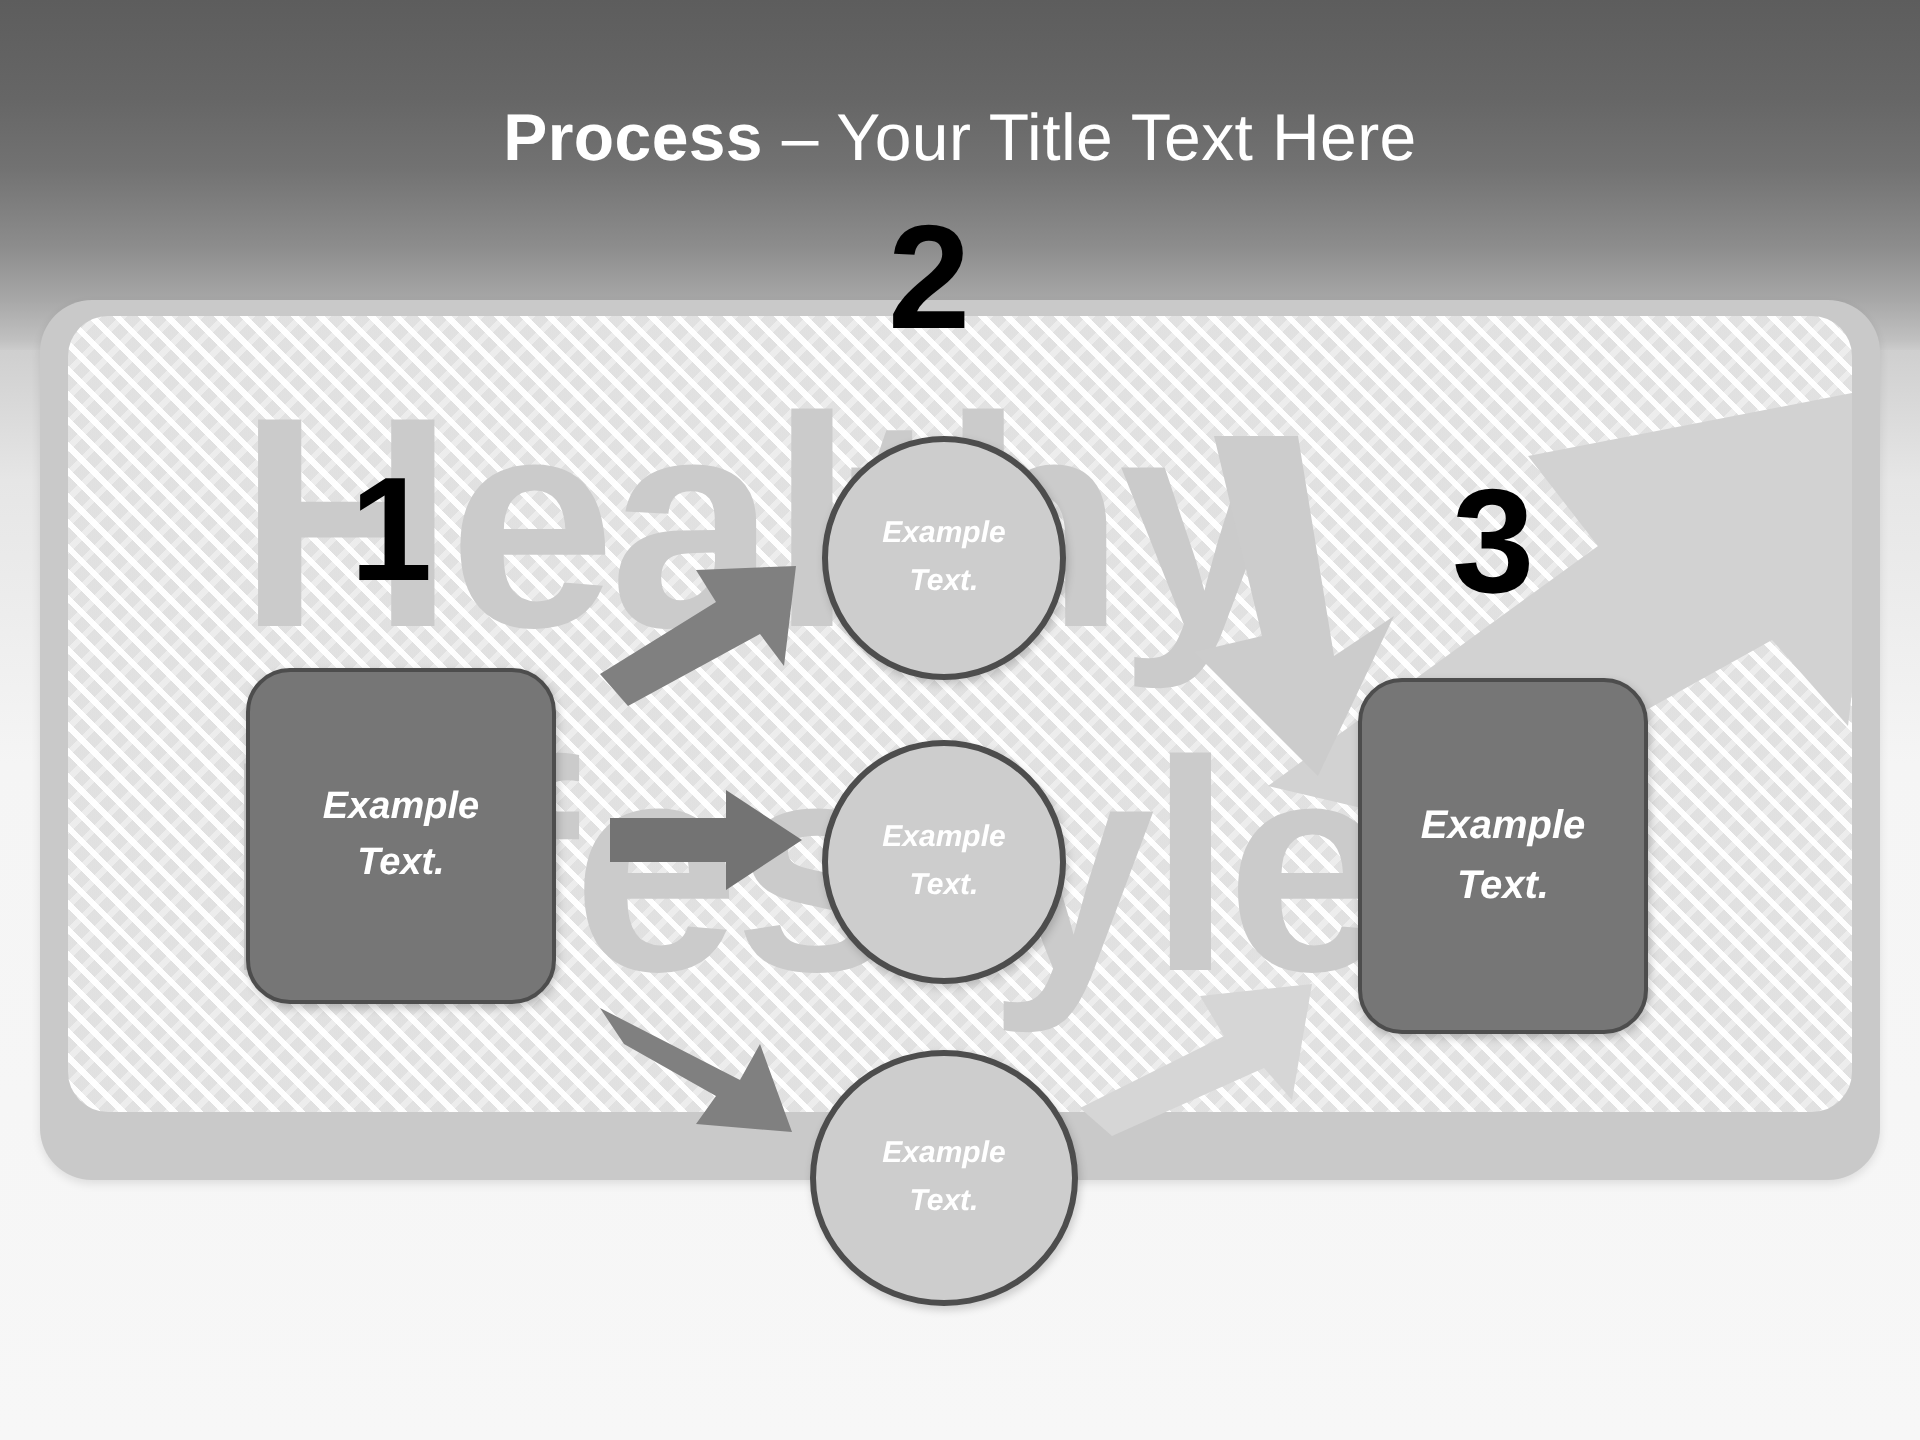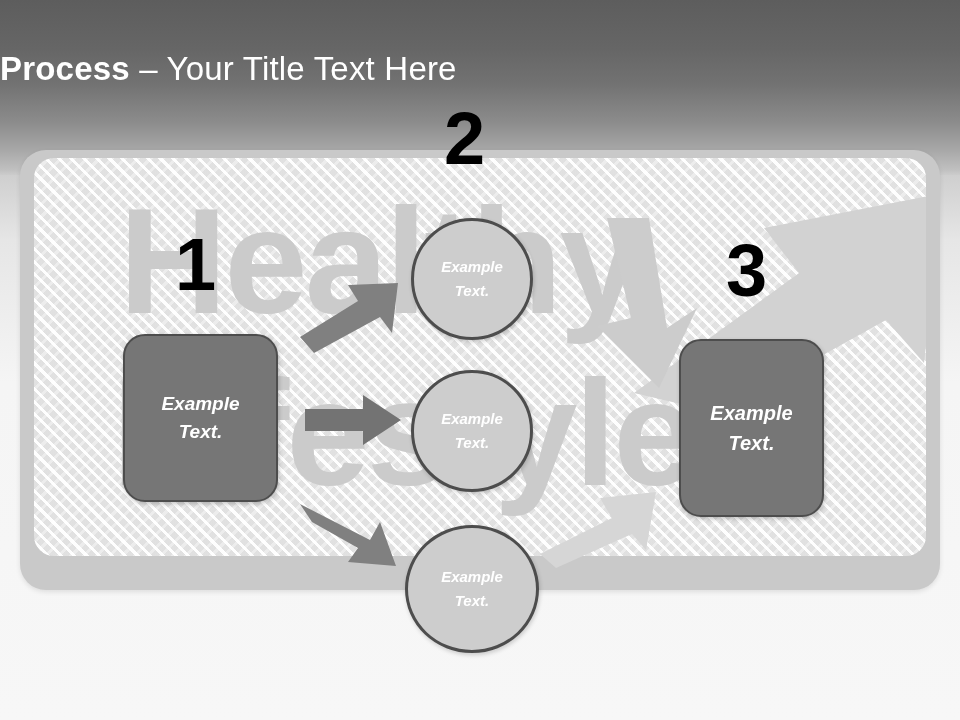--- a/index.html
+++ b/index.html
@@ -28,20 +28,21 @@
         #727272 48%,
         #8c8c8c 70%,
         #a8a8a8 86%,
         #c0c0c0 97%,
         #cccccc 100%);
   }
   #slide-title {
     position: absolute;
     left: 0; top: 50px;
     width: 960px;
+    text-align: center;
     color: #ffffff;
     font-size: 33px;
     letter-spacing: 0.2px;
     white-space: nowrap;
   }
   #slide-title .ttl-bold { font-weight: bold; }
   #slide-title .ttl-rest { font-weight: normal; }
 
   
   #page-backdrop {

